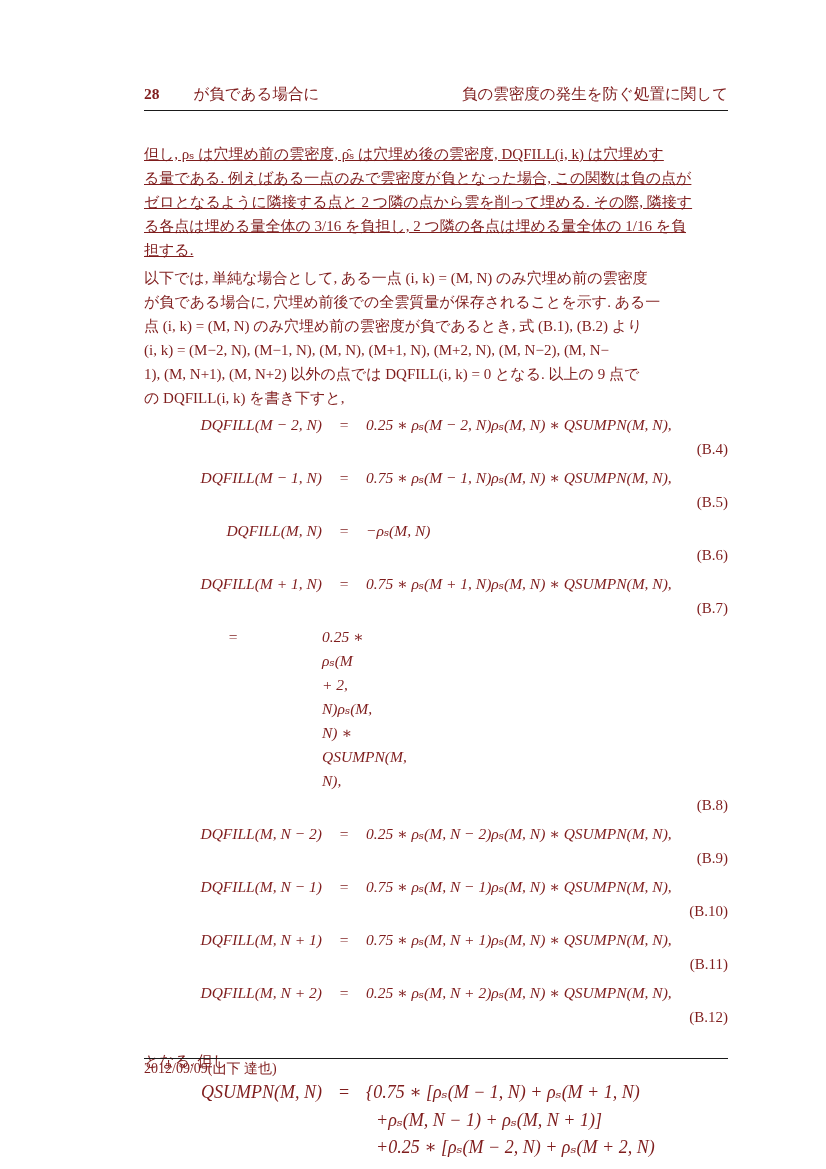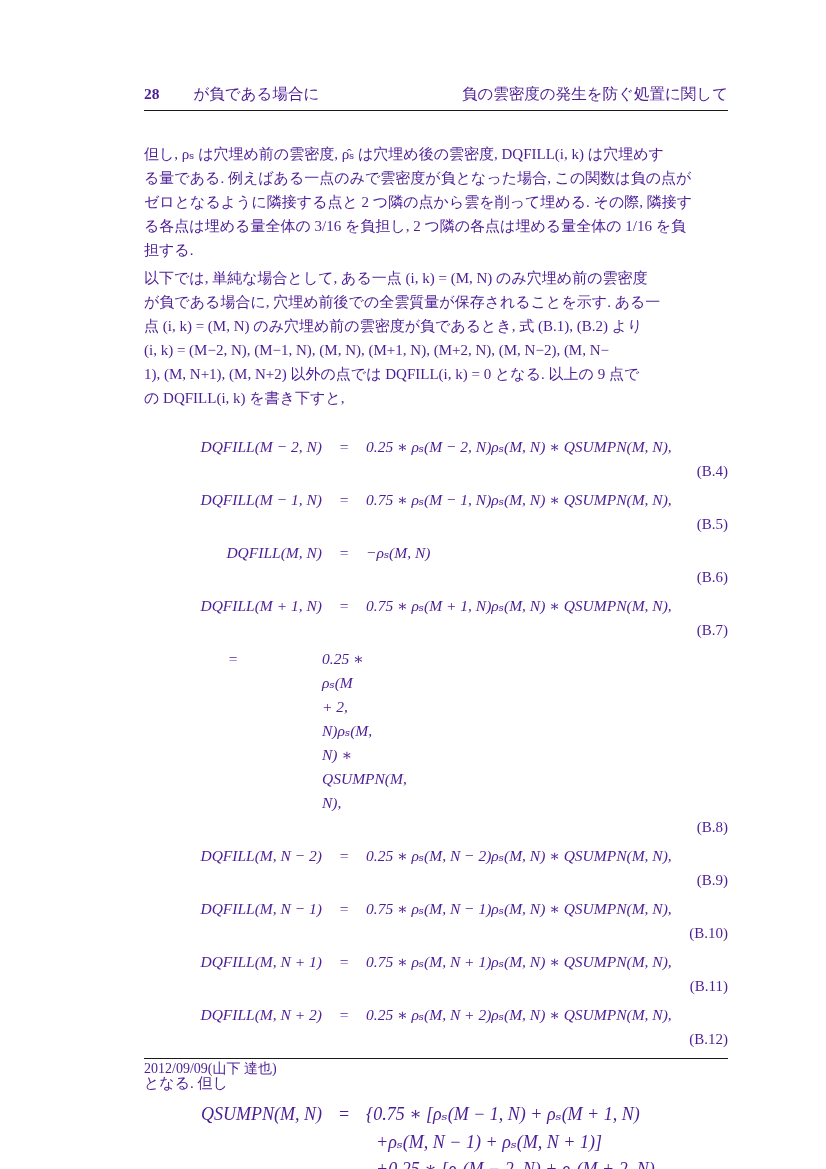--- a/index.html
+++ b/index.html
@@ -1,21 +1,21 @@
 <!DOCTYPE html>
 <html><head>
 <meta charset="utf-8">
 <style>
   html, body { margin: 0; padding: 0; background: #ffffff; }
   .page {
     position: relative;
     width: 826px;
     height: 1169px;
     background: #ffffff;
-    color: #4c1d95;
+    color: #7f1d1d;
     font-family: "Liberation Serif", "DejaVu Serif", serif;
     overflow: hidden;
   }
   .content {
     position: absolute;
     left: 144px;
     top: 0;
     width: 584px;
   }
   .header {
@@ -28,24 +28,24 @@
     line-height: 20px;
   }
   .page-num { font-weight: bold; margin-right: 34px; }
   .running-title { margin-left: auto; }
   .para {
     font-size: 15px;
     line-height: 24px;
     white-space: pre-line;
     margin: 0;
   }
-  .para-1 { margin-top: 31px; }
+  .para-1 { margin-top: 31px; text-decoration: underline; }
   .para-2 { margin-top: 4px; }
   .para-3 { margin-top: 20px; }
-  .equations { margin-top: 25px; font-size: 15.5px; }
+  .equations { margin-top: 3px; font-size: 15.5px; }
   .eq-block { margin-bottom: 5px; }
   .eq-row {
     display: grid;
     grid-template-columns: 178px 44px 1fr;
     line-height: 24px;
   }
   .eq-lhs { text-align: right; font-style: italic; }
   .eq-rel { text-align: center; }
   .eq-rhs { text-align: left; font-style: italic; }
   .eq-label {

